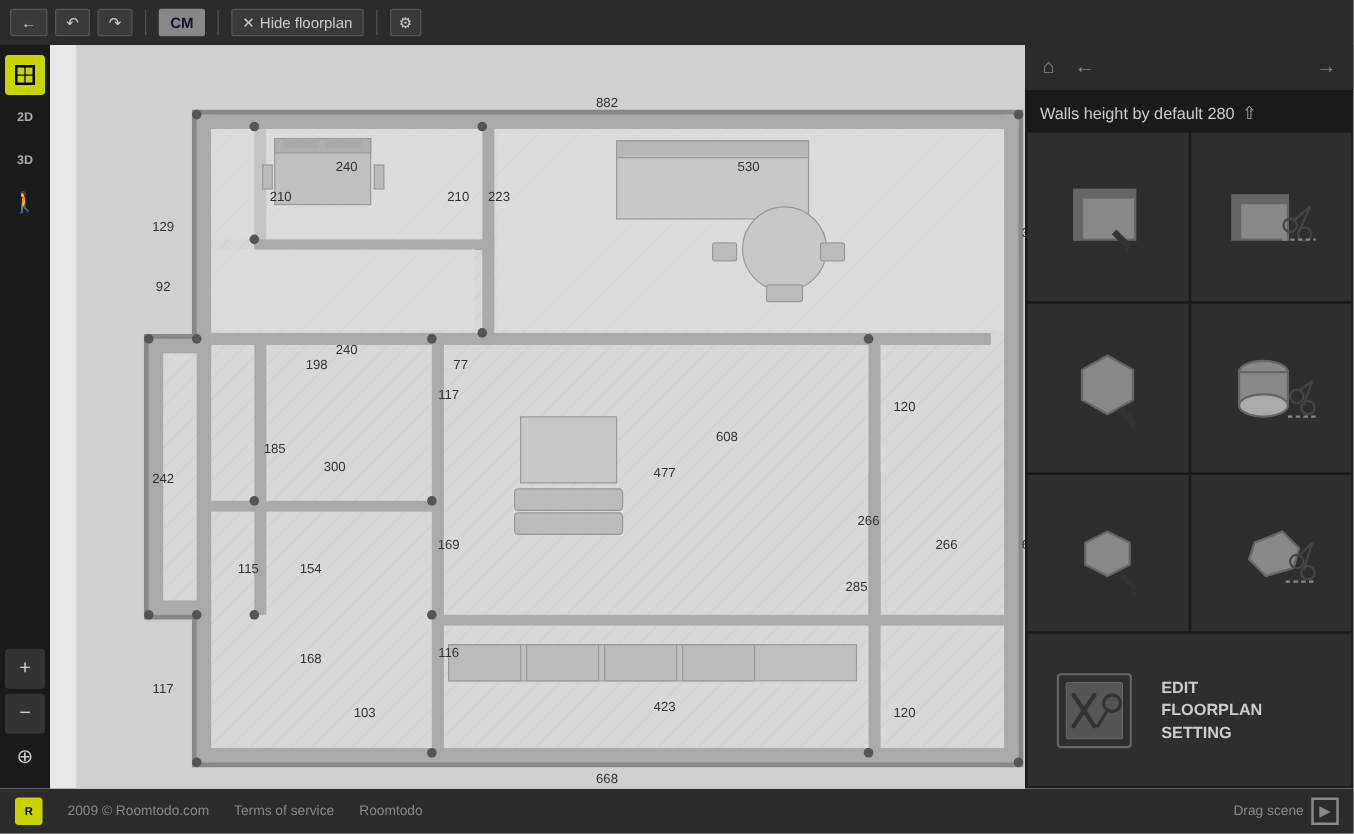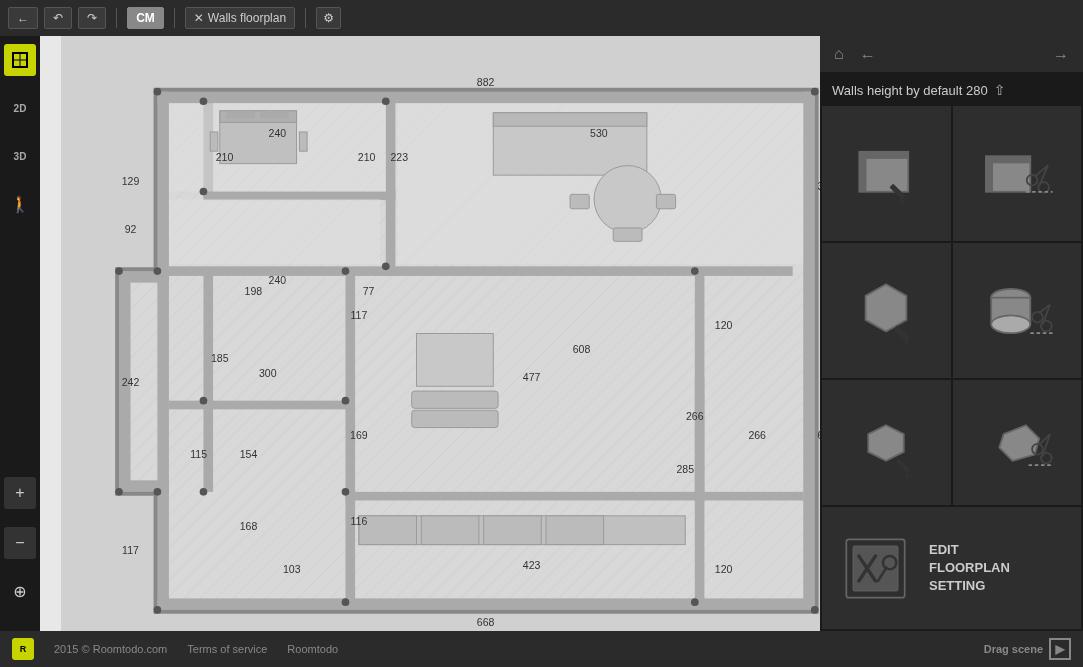--- a/index.html
+++ b/index.html
@@ -20,41 +20,41 @@
       border: 1px solid #555;
       color: #ccc;
       padding: 3px 8px;
       font-size: 12px;
       cursor: pointer;
       border-radius: 2px;
       display: flex;
       align-items: center;
       gap: 4px;
     }
-    .toolbar-btn.unit { background: #888; color: #ffffff; border-color: #888; font-weight: bold; }
+    .toolbar-btn.unit { background: #888; color: #0f172a; border-color: #888; font-weight: bold; }
     .toolbar-btn.hide-fp { background: #3a3a3a; }
     .toolbar-btn.gear { padding: 3px 6px; }
     .toolbar-sep { width: 1px; height: 20px; background: #555; margin: 0 4px; }
 
     
     .main-area {
       flex: 1;
       display: flex;
       overflow: hidden;
     }
 
     
     .left-sidebar {
       width: 40px;
       background: #1a1a1a;
       display: flex;
       flex-direction: column;
       align-items: center;
       padding-top: 8px;
-      gap: 16px;
+      gap: 2px;
       flex-shrink: 0;
     }
     .left-sidebar .sb-btn {
       width: 32px;
       height: 32px;
       display: flex;
       align-items: center;
       justify-content: center;
       color: #ccc;
       cursor: pointer;
@@ -176,42 +176,41 @@
       font-size: 9px; font-weight: bold; color: #000;
     }
     .bottom-bar a { color: #888; text-decoration: none; text-align: right; }
     .drag-scene {
       margin-left: auto;
       display: flex;
       align-items: center;
       gap: 6px;
       color: #888;
       font-size: 11px;
-      font-weight: bold;
     }
     .drag-icon {
       width: 22px; height: 22px;
       border: 2px solid #888;
       display: flex; align-items: center; justify-content: center;
       font-size: 12px;
     }
   </style>
 </head>
 <body>
 
 <div class="toolbar">
   <button class="toolbar-btn">←</button>
   <button class="toolbar-btn">↶</button>
   <button class="toolbar-btn">↷</button>
   <div class="toolbar-sep"></div>
   <button class="toolbar-btn unit">CM</button>
   <div class="toolbar-sep"></div>
   <button class="toolbar-btn hide-fp">
     <span>✕</span>
-    <span>Walls floorplan</span>
+    <span>Hide floorplan</span>
   </button>
   <div class="toolbar-sep"></div>
   <button class="toolbar-btn gear">⚙</button>
 </div>
 
 <div class="main-area">
 
   <div class="left-sidebar">
     <div class="sb-btn active" title="Select">
       <svg width="18" height="18" viewBox="0 0 18 18">
@@ -469,20 +468,20 @@
         </svg>
         <div class="edit-cell-text">EDIT<br>FLOORPLAN<br>SETTING</div>
       </div>
     </div>
   </div>
 
 </div>
 
 <div class="bottom-bar">
   <div class="logo">R</div>
-  <span>2015 © Roomtodo.com</span>
+  <span>2009 © Roomtodo.com</span>
   <a href="#">Terms of service</a>
   <a href="#">Roomtodo</a>
   <div class="drag-scene">
     <span>Drag scene</span>
     <div class="drag-icon">▶</div>
   </div>
 </div>
 
 </body></html>

